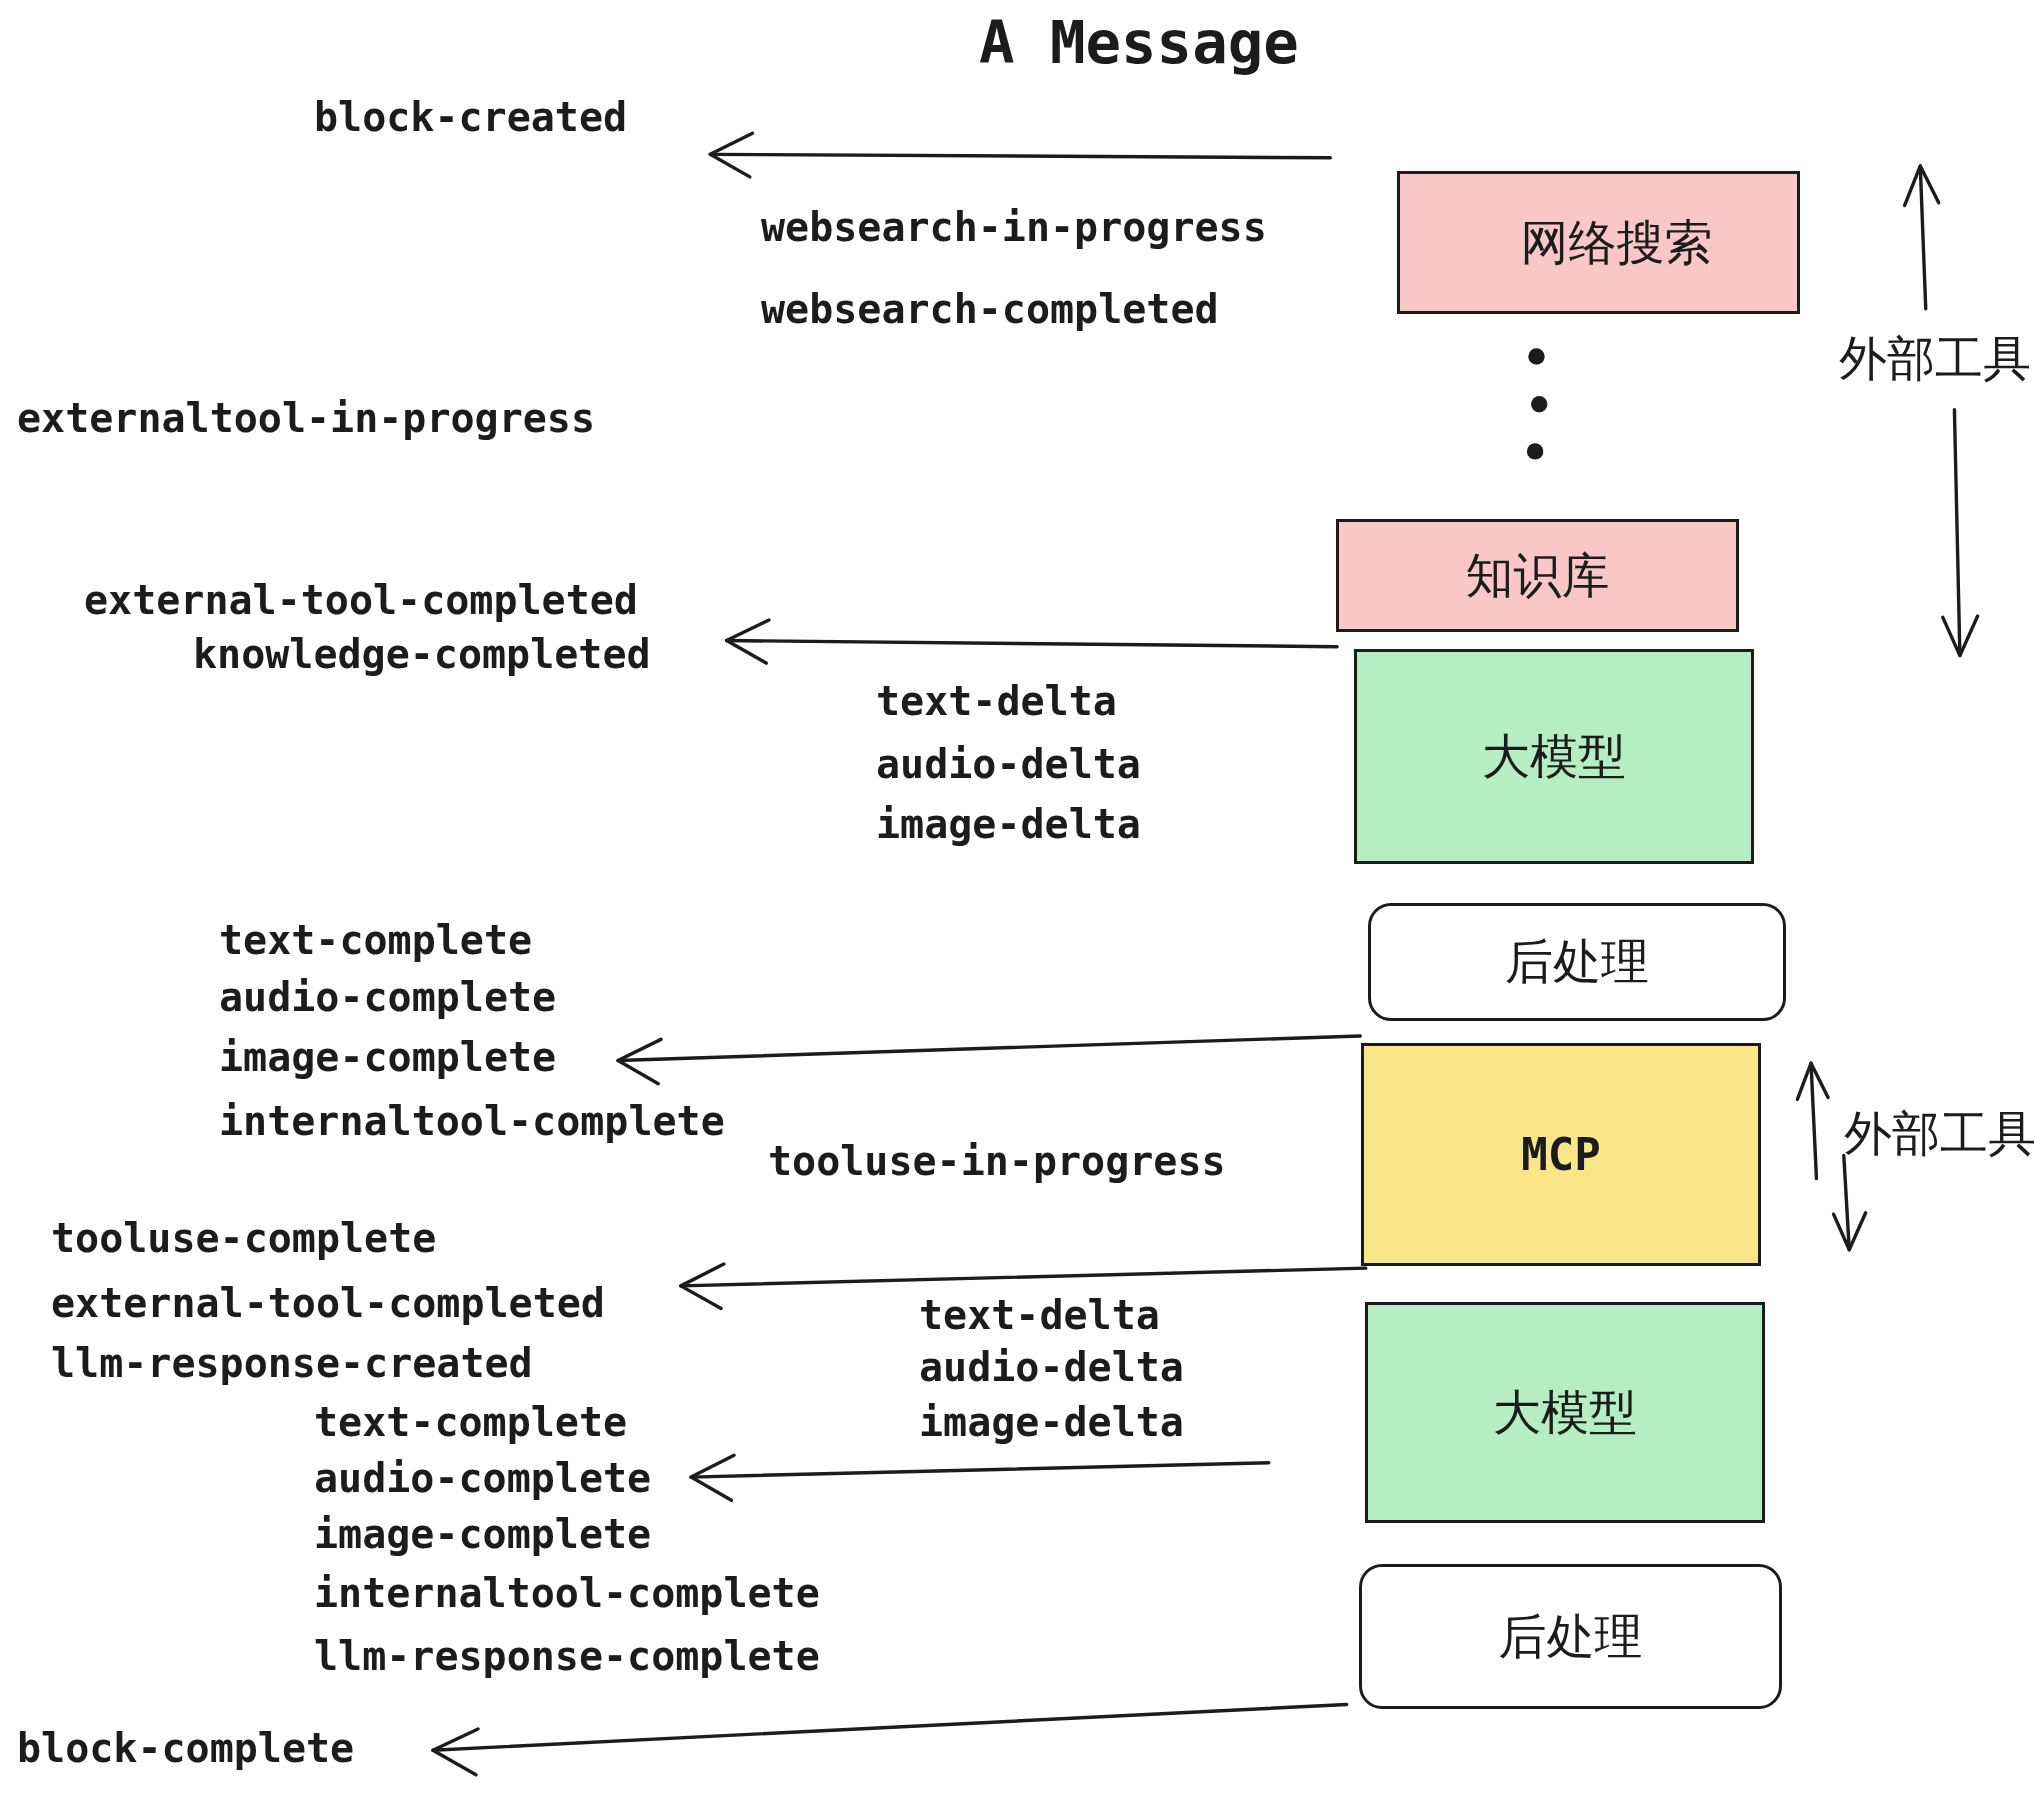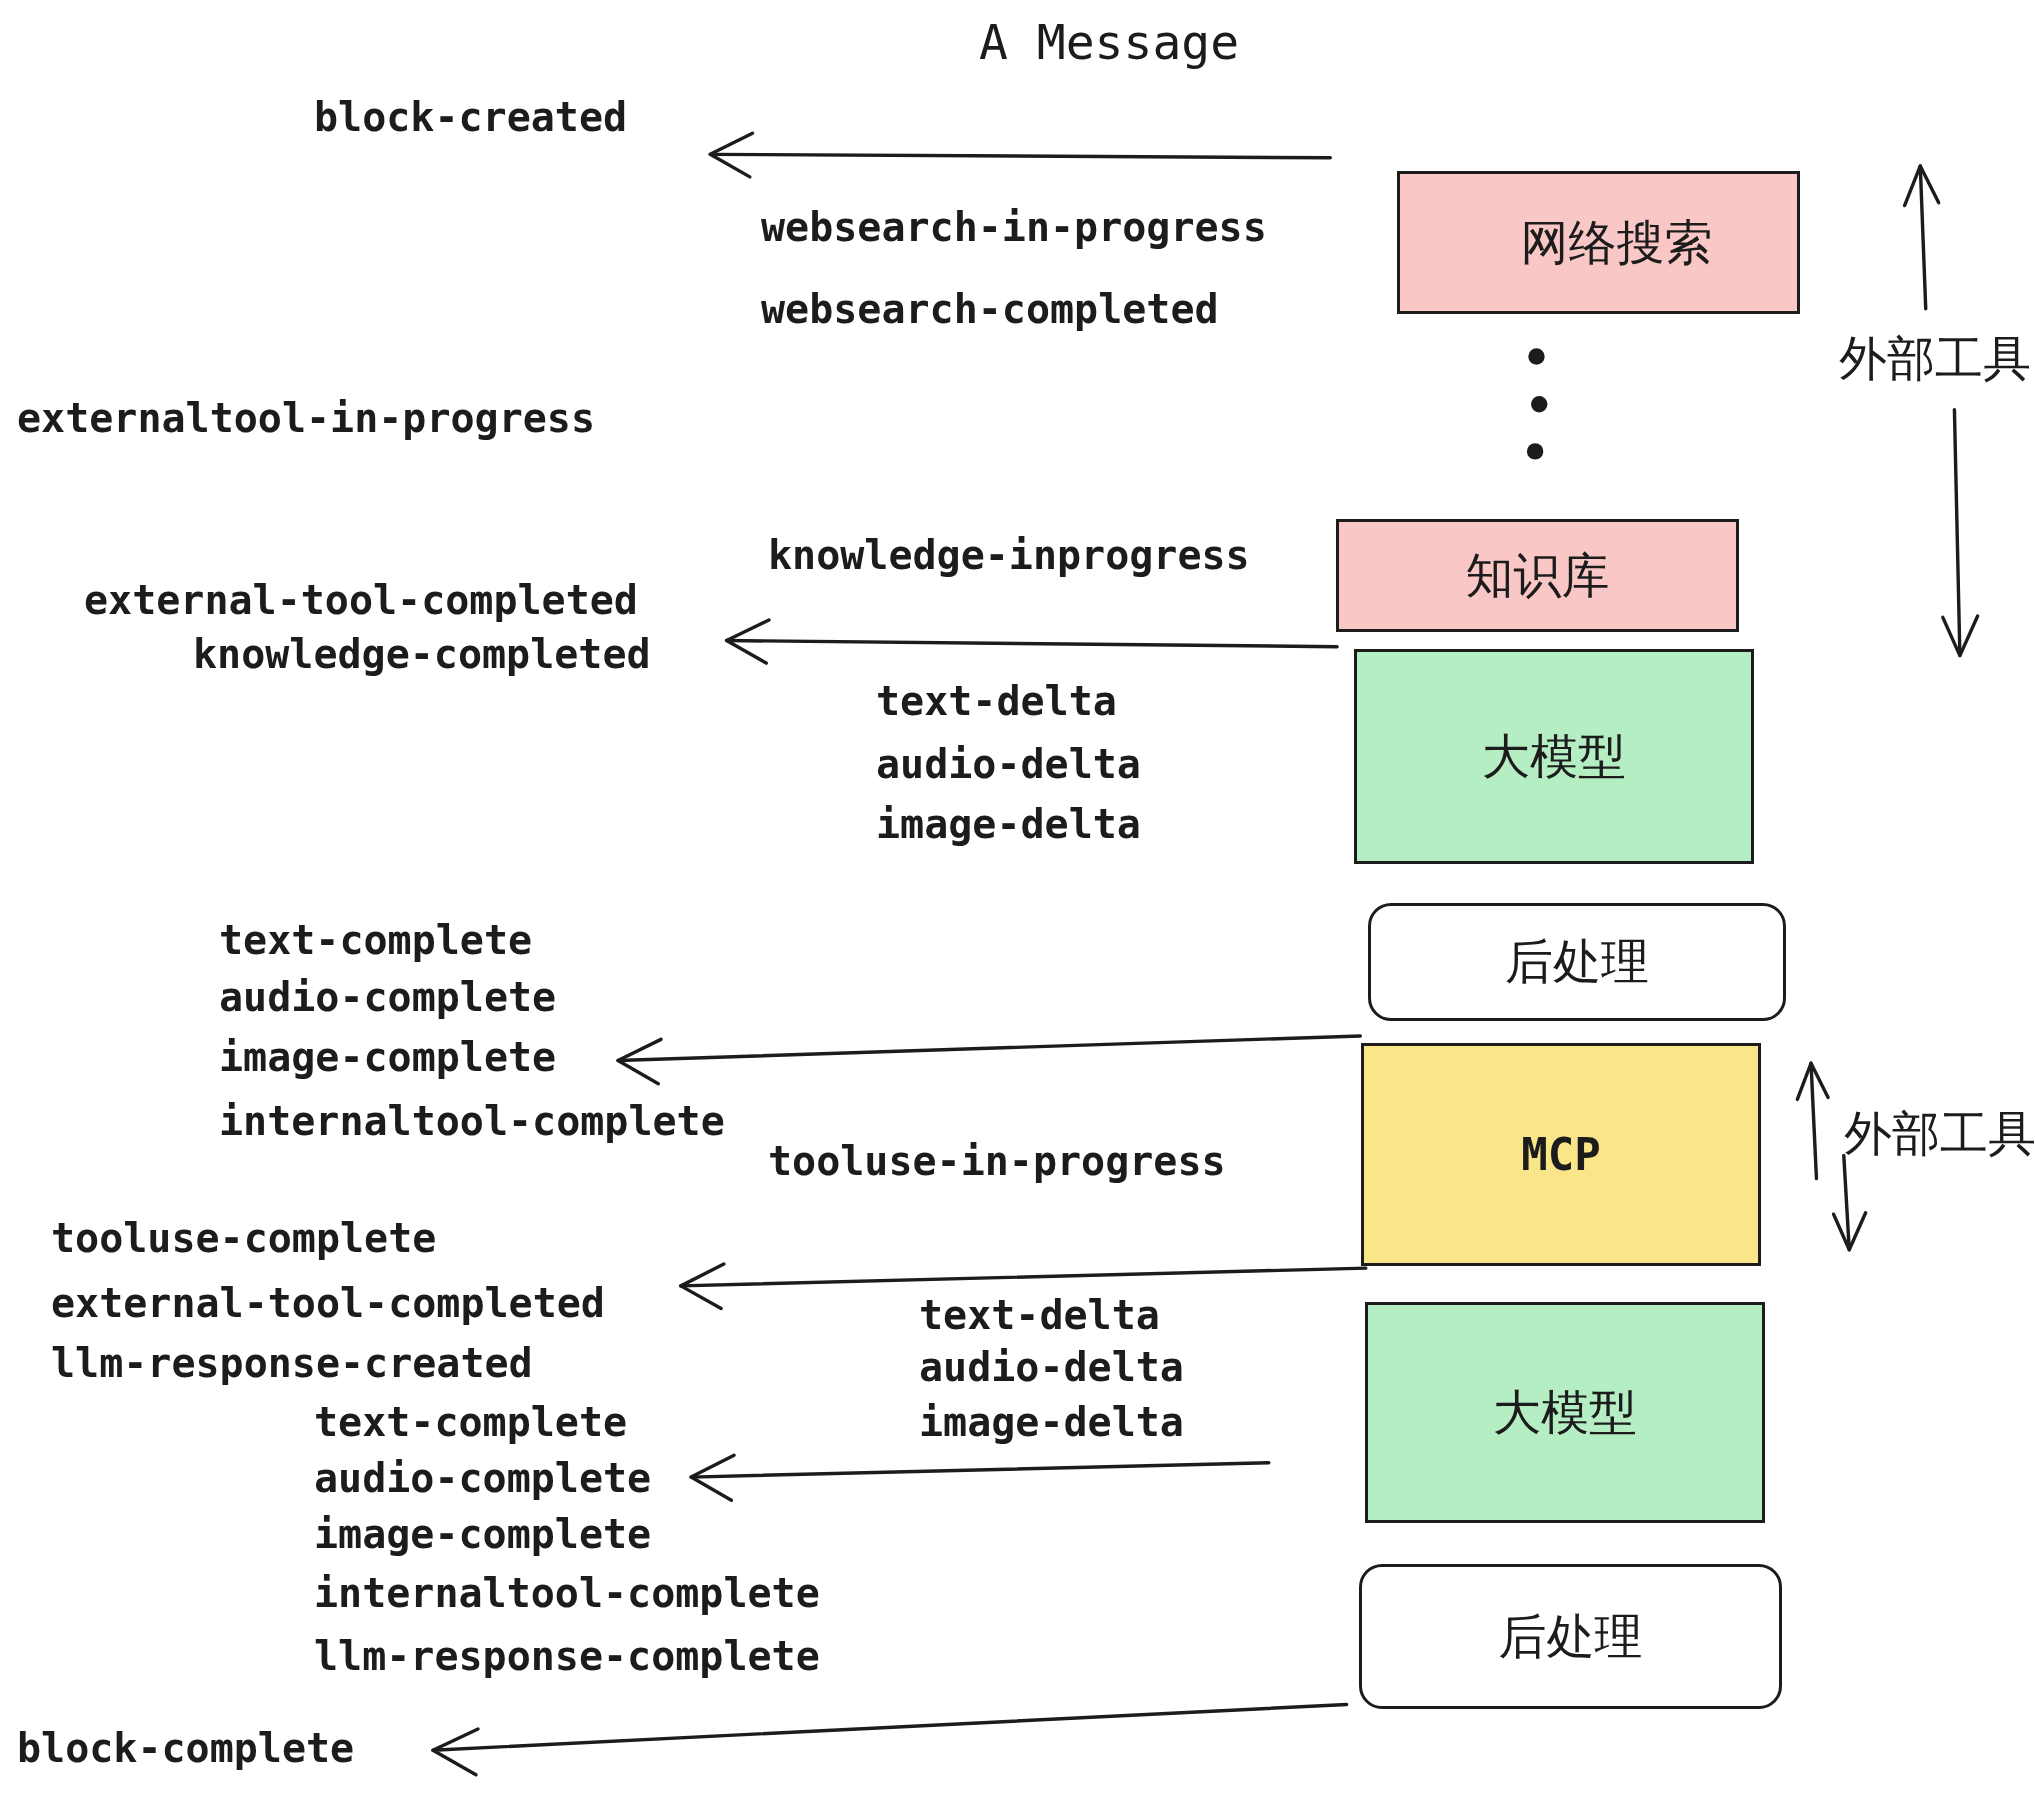--- a/index.html
+++ b/index.html
@@ -24,22 +24,22 @@
     position:absolute;
     font-size:40px;
     font-weight:bold;
     white-space:nowrap;
     transform:translateY(-50%);
     letter-spacing:0px;
     line-height:1;
   }
   .title{
     position:absolute;
-    font-size:48px;
-    font-weight:normal;
+    font-size:59px;
+    font-weight:bold;
     white-space:nowrap;
     transform:translateY(-50%);
   }
   
   .box{
     position:absolute;
     border:3.4px solid var(--ink);
     box-sizing:border-box;
     display:flex;
     align-items:center;
@@ -137,21 +137,20 @@
       <circle cx="2248" cy="661" r="12"></circle>
     </g>
   </svg>
 
   <div class="title" style="left:979px; top:42px;">A Message</div>
 
   <div class="ev" style="left:314px; top:117px;">block-created</div>
   <div class="ev" style="left:761px; top:227px;">websearch-in-progress</div>
   <div class="ev" style="left:761px; top:309px;">websearch-completed</div>
   <div class="ev" style="left:17px; top:418px;">externaltool-in-progress</div>
-  <div class="ev" style="left:768px; top:555px;">knowledge-inprogress</div>
   <div class="ev" style="left:84px; top:600px;">external-tool-completed</div>
   <div class="ev" style="left:193px; top:654px;">knowledge-completed</div>
 
   <div class="ev" style="left:876px; top:701px;">text-delta</div>
   <div class="ev" style="left:876px; top:764px;">audio-delta</div>
   <div class="ev" style="left:876px; top:824px;">image-delta</div>
 
   <div class="ev" style="left:219px; top:940px;">text-complete</div>
   <div class="ev" style="left:219px; top:997px;">audio-complete</div>
   <div class="ev" style="left:219px; top:1057px;">image-complete</div>

